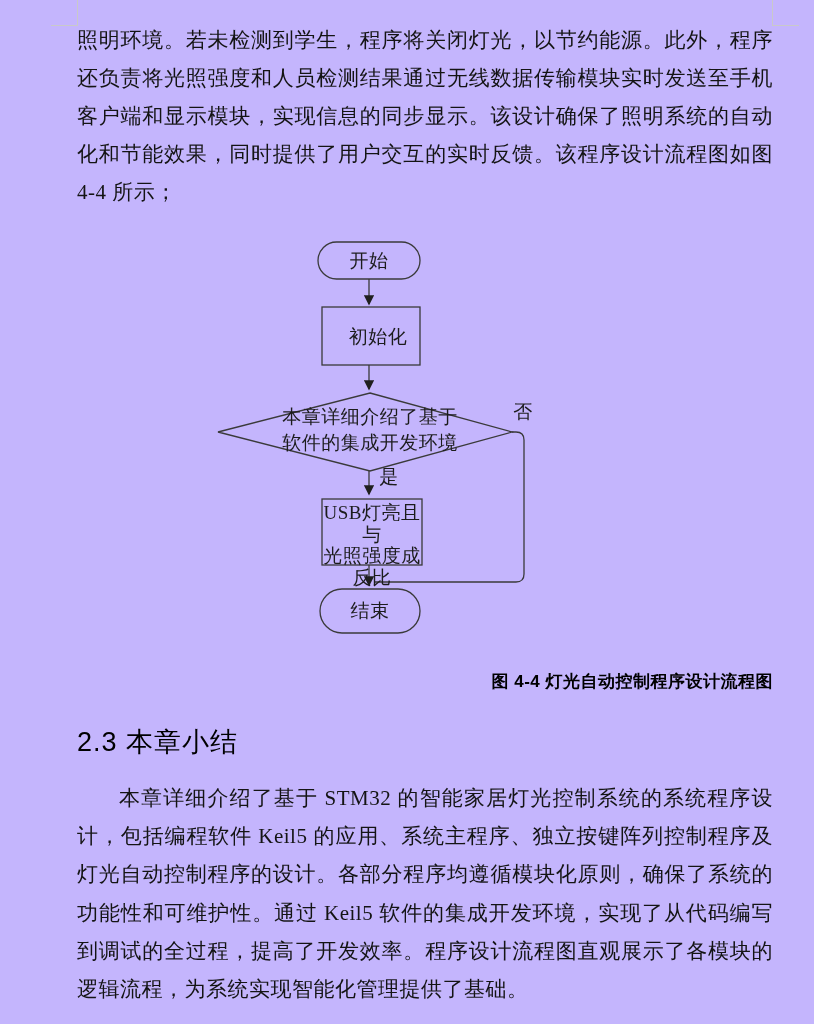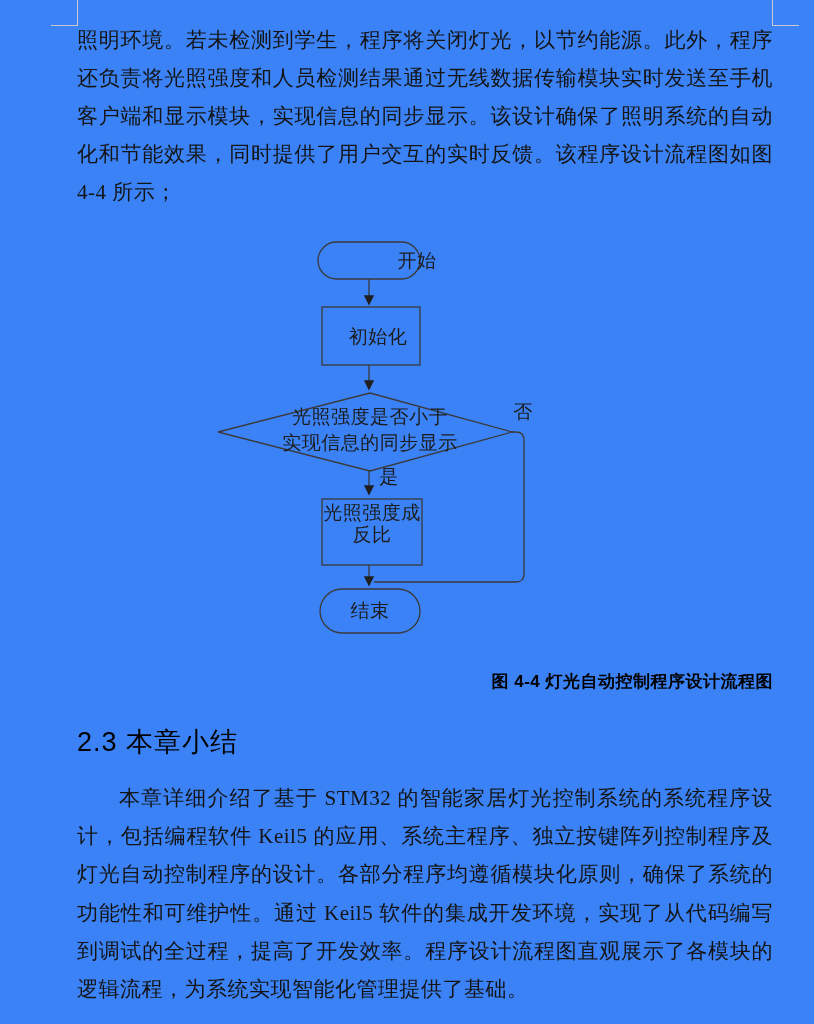--- a/index.html
+++ b/index.html
@@ -4,21 +4,21 @@
 <style>
   html, body {
     margin: 0;
     padding: 0;
     background: #ffffff;
   }
   .page {
     position: relative;
     width: 814px;
     height: 1024px;
-    background: #3b82f6;
+    background: #c4b5fd;
     overflow: hidden;
     font-family: "Liberation Serif", "DejaVu Serif", serif;
     color: #141414;
   }
   
   .crop-mark {
     position: absolute;
     top: 0;
     width: 26px;
     height: 25px;
@@ -48,21 +48,21 @@
   .par-summary { top: 779px; text-indent: 2em; line-height: 38.2px; }
 
   .flow-label {
     position: absolute;
     text-align: center;
     font-size: 19px;
     line-height: 22px;
     color: #1c1c1c;
     letter-spacing: 0.5px;
   }
-  .lbl-start   { left: 318px; top: 250px; width: 102px; padding-left: 48px; }
+  .lbl-start   { left: 318px; top: 250px; width: 102px; }
   .lbl-init    { left: 322px; top: 326px; width: 112px;  }
   .lbl-decision{ left: 243px; top: 404px; width: 254px; line-height: 26px; }
   .lbl-yes     { left: 376px; top: 466px; width: 26px;  }
   .lbl-no      { left: 509px; top: 401px; width: 28px;  }
   .lbl-action  { left: 320px; top: 502px; width: 104px; line-height: 21.5px; }
   .lbl-end     { left: 320px; top: 600px; width: 100px; }
 
   .fig-caption {
     position: absolute;
     left: 77px;
@@ -129,29 +129,30 @@
     <path d="M512,432 L516,432 Q524,432 524,440 L524,574 Q524,582 516,582 L374,582" fill="none" stroke="#3a3a3a" stroke-width="1.3"></path>
 
     <rect x="320" y="589" width="100" height="44" rx="22" ry="22" fill="none" stroke="#3a3a3a" stroke-width="1.3"></rect>
   </svg>
 
   <div class="flow-label lbl-start">开始</div>
 
   <div class="flow-label lbl-init">初始化</div>
 
   <div class="flow-label lbl-decision">
-    <div>光照强度是否小于</div>
-    <div>实现信息的同步显示</div>
+    <div>本章详细介绍了基于</div>
+    <div>软件的集成开发环境</div>
   </div>
 
   <div class="flow-label lbl-yes">是</div>
 
   <div class="flow-label lbl-no">否</div>
 
   <div class="flow-label lbl-action">
+    <div>USB灯亮且与</div>
     <div>光照强度成</div>
     <div>反比</div>
   </div>
 
   <div class="flow-label lbl-end">结束</div>
 
   <p class="fig-caption">图 4-4  灯光自动控制程序设计流程图</p>
 
   <h2 class="section-heading">2.3 本章小结</h2>
 

